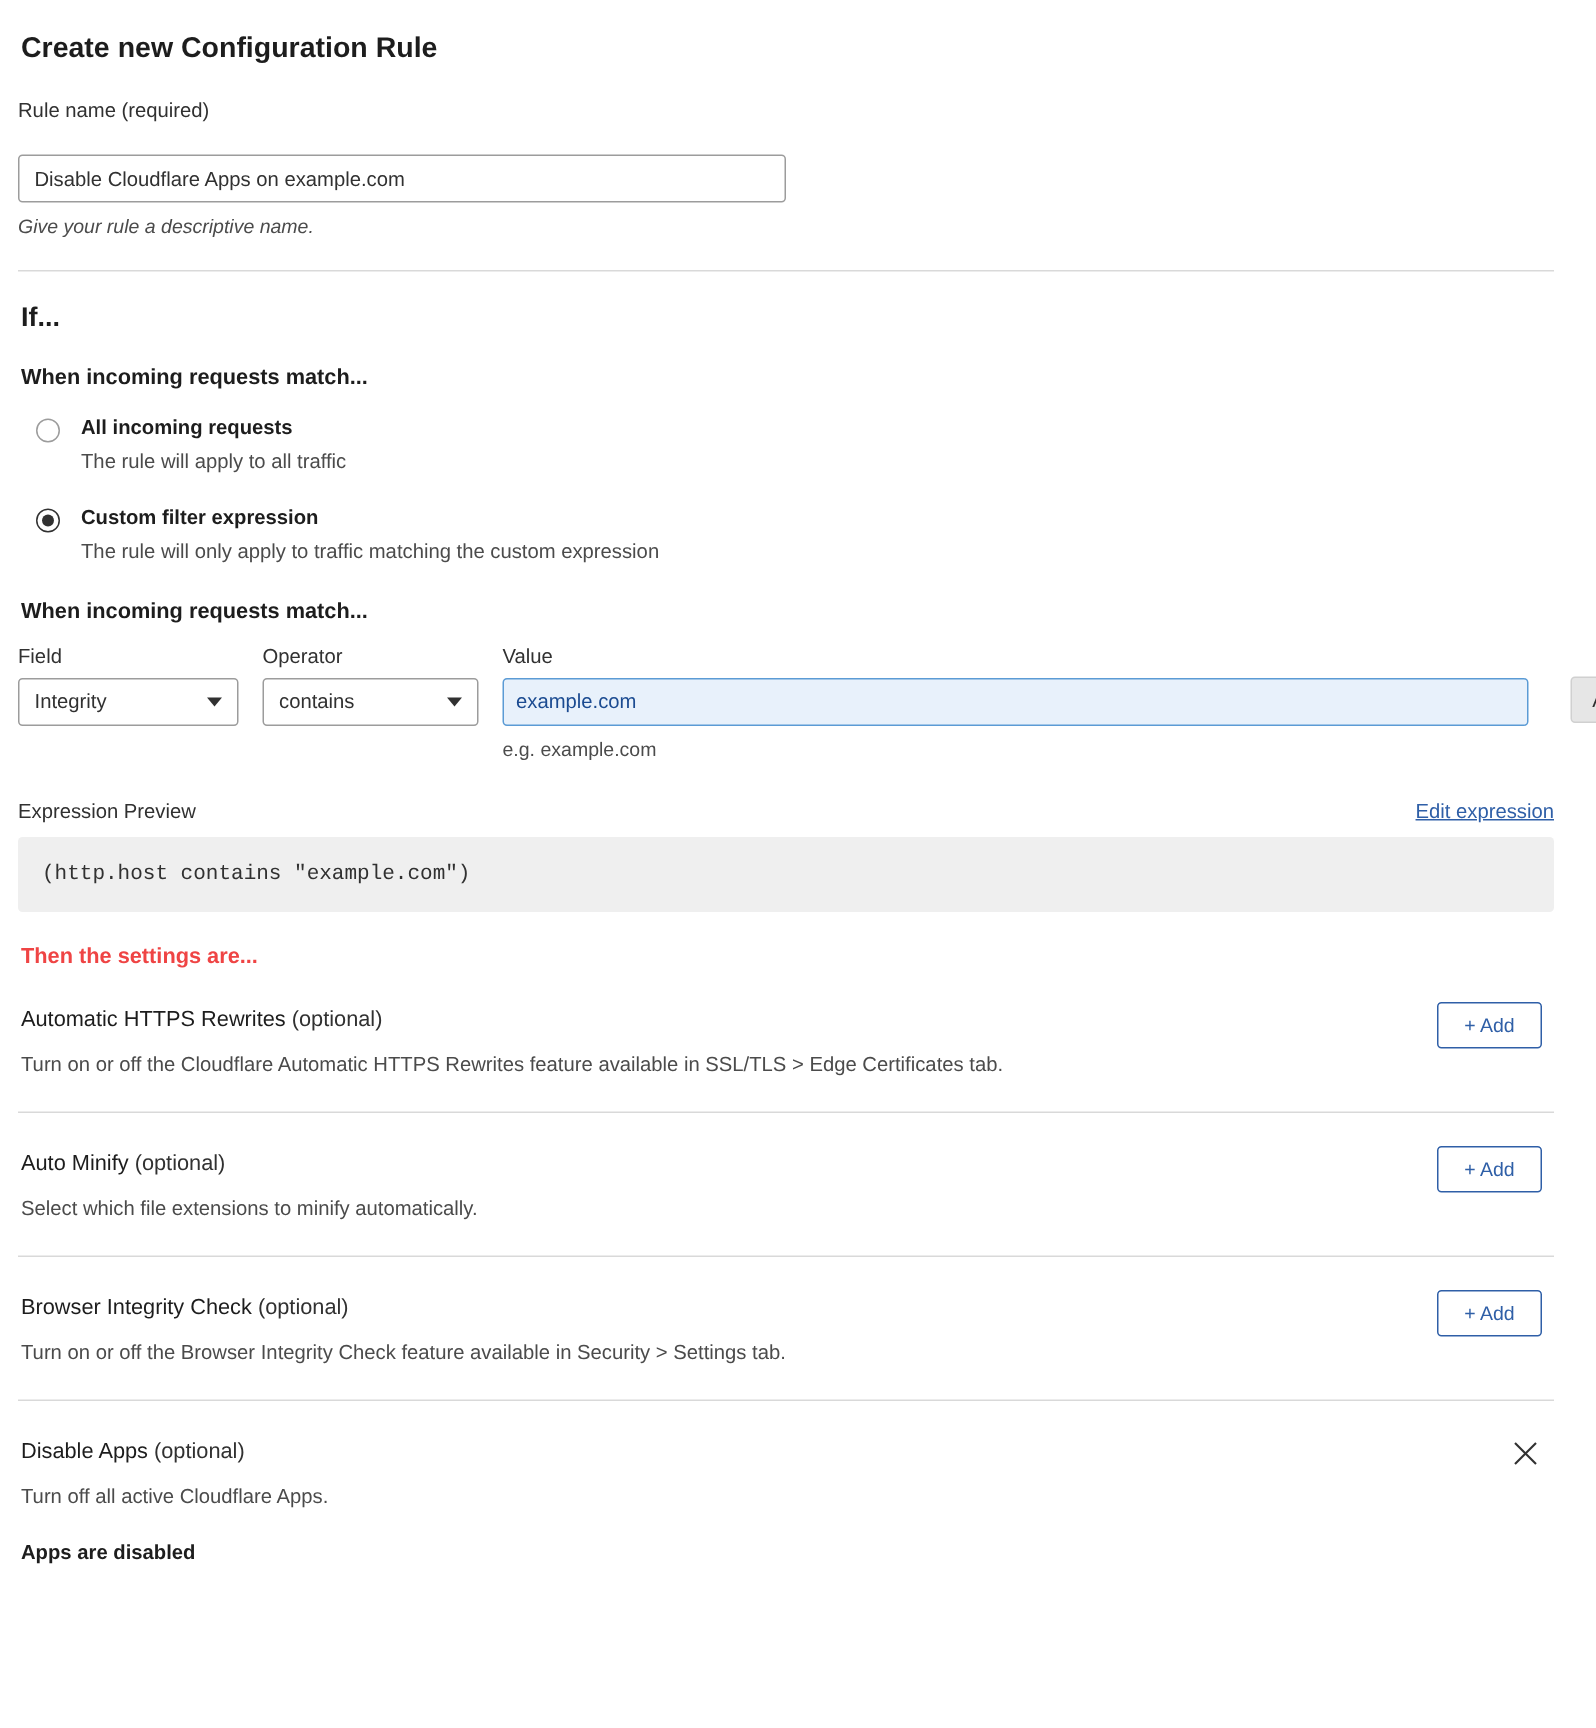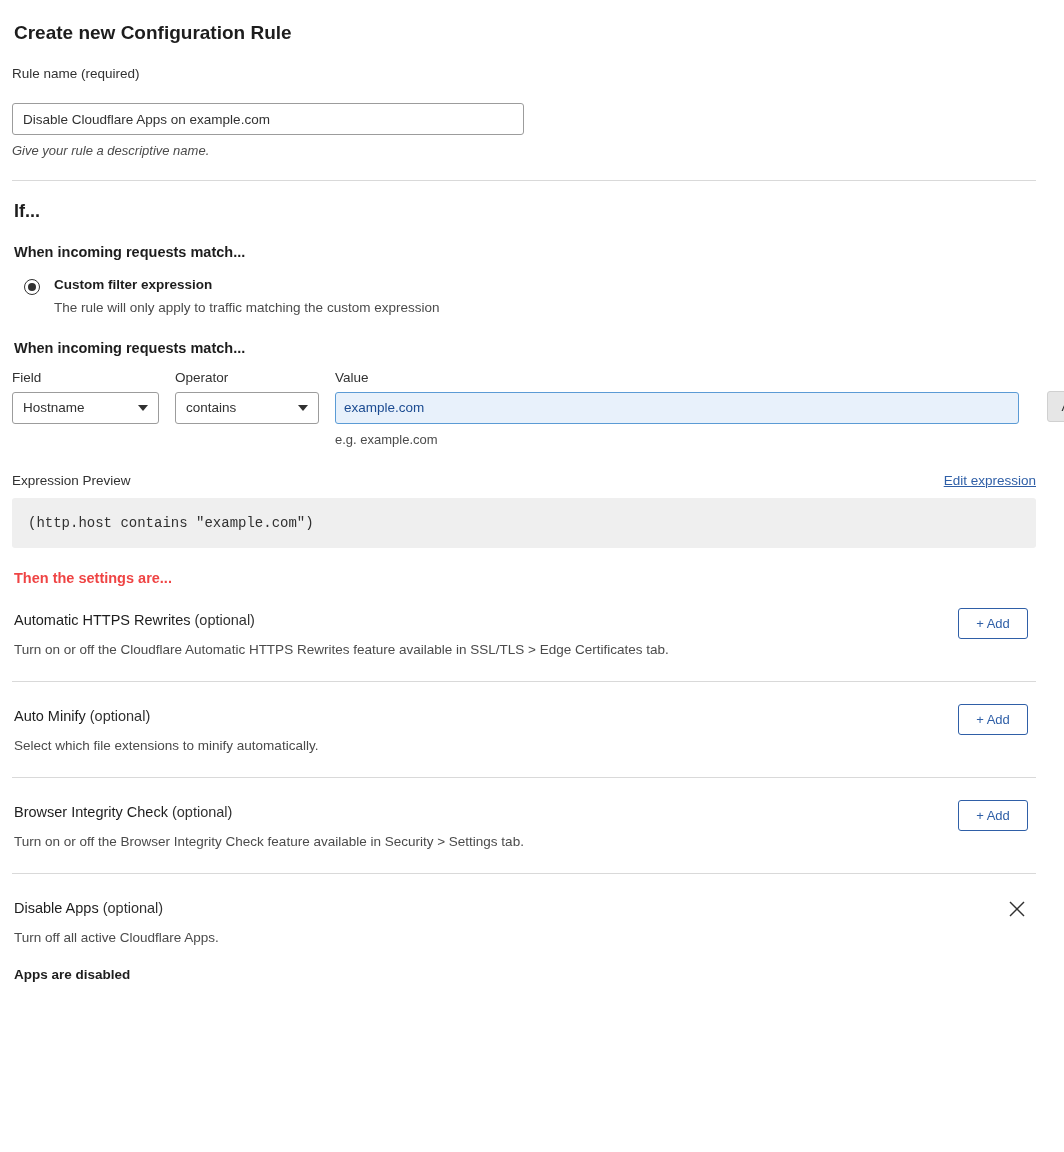--- a/index.html
+++ b/index.html
@@ -266,35 +266,42 @@
     <div class="help-text">Give your rule a descriptive name.</div>
   </div>
 
   <div class="divider"></div>
 
   <div class="section-heading">If...</div>
   <div class="sub-heading">When incoming requests match...</div>
 
   <div class="radio-group">
     <div class="radio-row">
+      <div class="radio-outer"></div>
+      <div class="radio-text">
+        <div class="r-title">All incoming requests</div>
+        <div class="r-desc">The rule will apply to all traffic</div>
+      </div>
+    </div>
+    <div class="radio-row">
       <div class="radio-outer checked"></div>
       <div class="radio-text">
         <div class="r-title">Custom filter expression</div>
         <div class="r-desc">The rule will only apply to traffic matching the custom expression</div>
       </div>
     </div>
   </div>
 
   <div class="sub-heading">When incoming requests match...</div>
 
   <div class="filter-row">
     <div class="filter-col">
       <div class="col-label">Field</div>
       <div class="select-box select-field">
-        <span>Hostname</span>
+        <span>Integrity</span>
         <span class="caret"></span>
       </div>
     </div>
 
     <div class="filter-col">
       <div class="col-label">Operator</div>
       <div class="select-box select-operator">
         <span>contains</span>
         <span class="caret"></span>
       </div>

